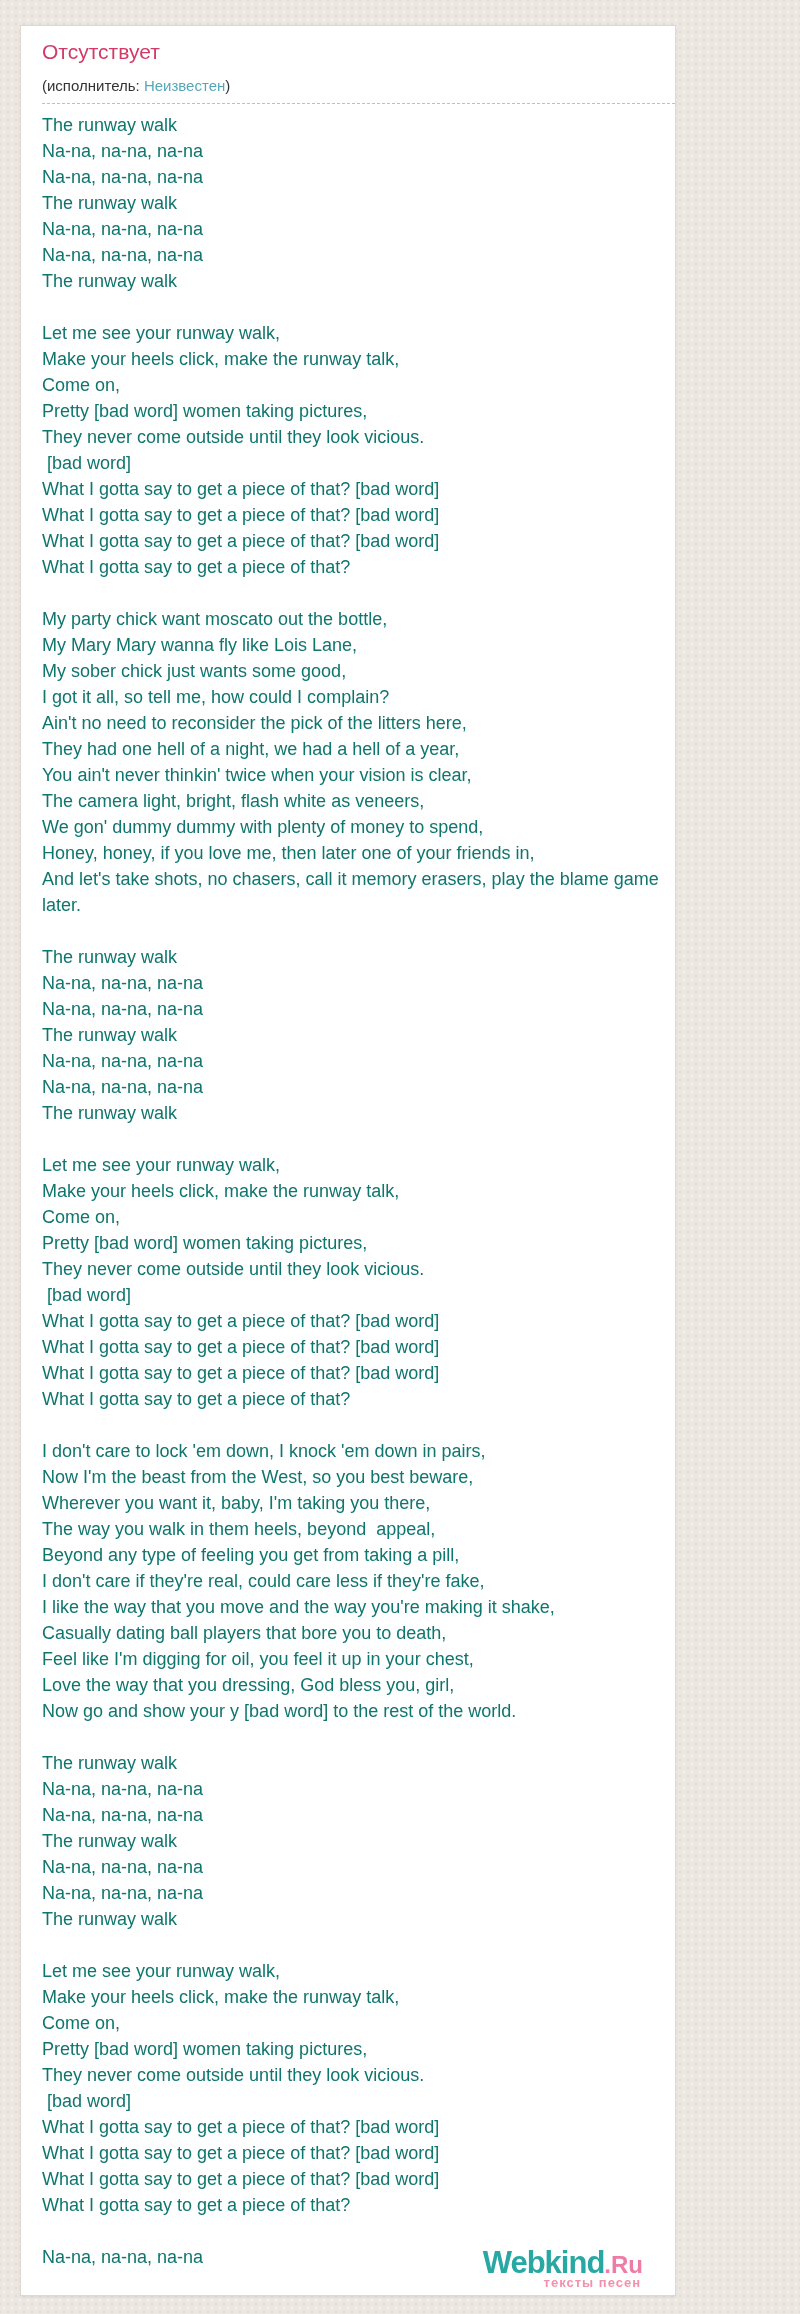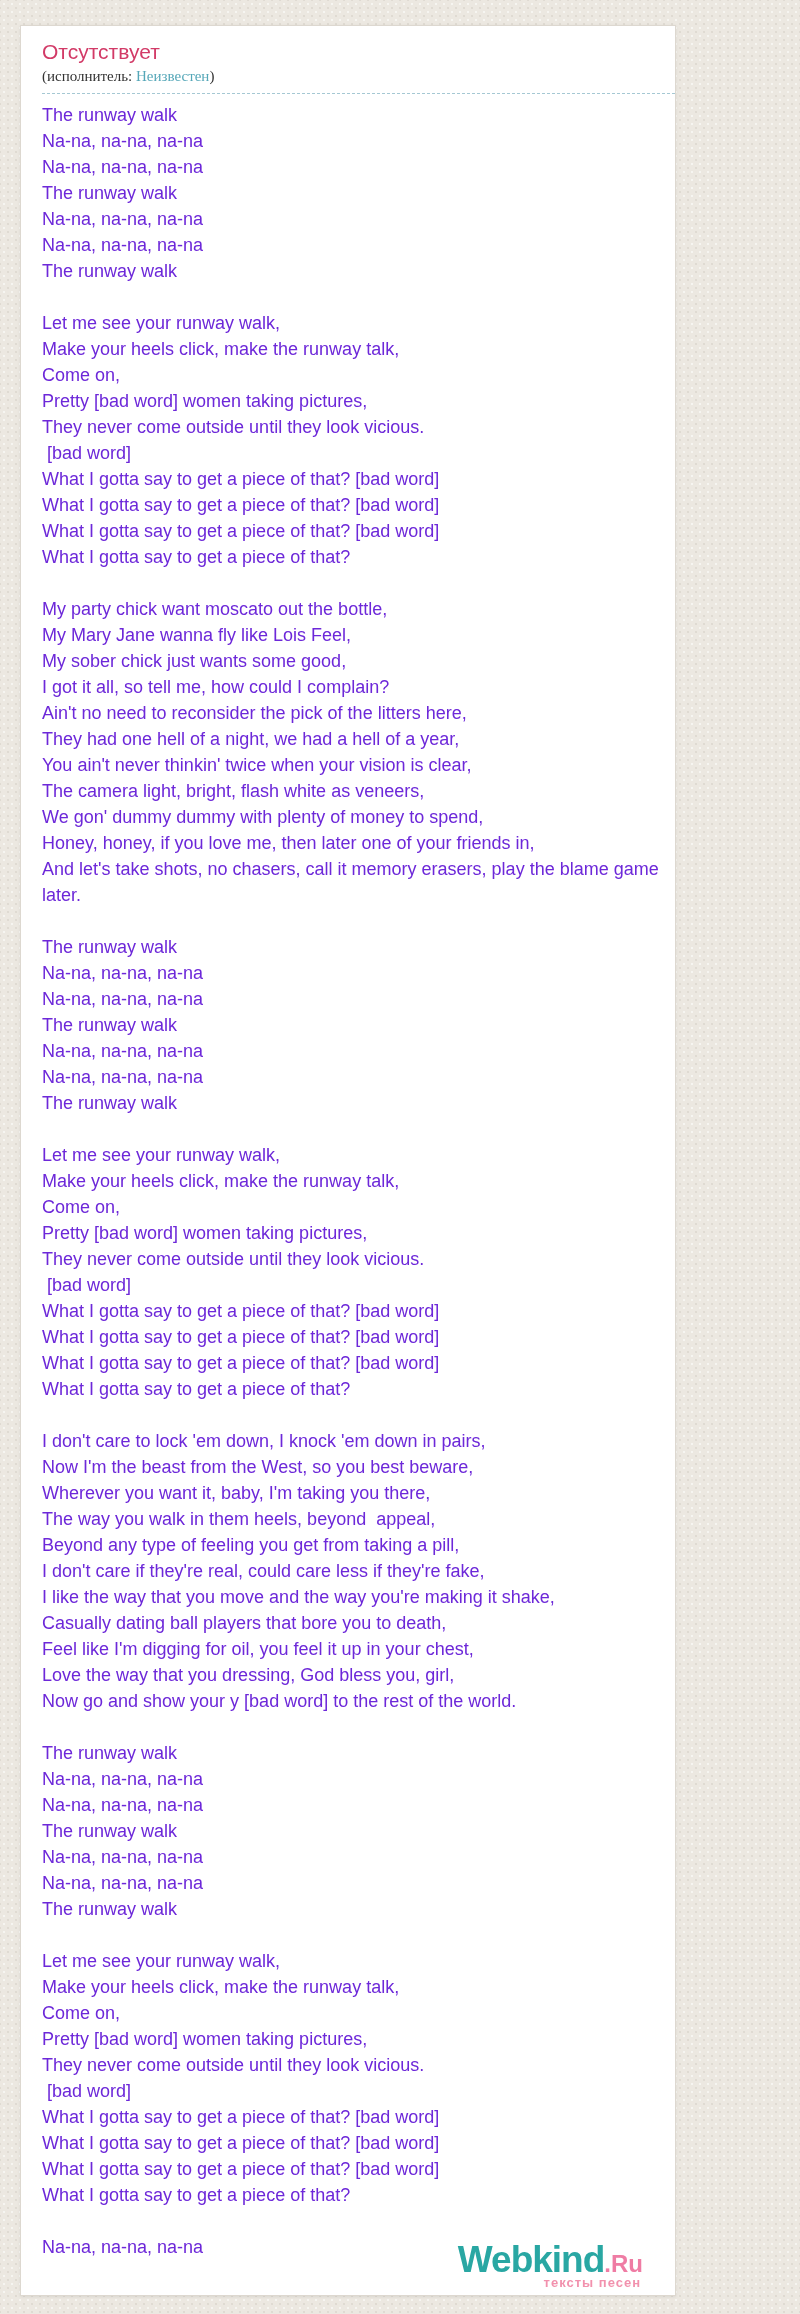--- a/index.html
+++ b/index.html
@@ -17,35 +17,35 @@
     position:absolute;left:20px;top:25px;width:656px;height:2271px;
     background:#ffffff;border:1px solid #ddd8d0;box-sizing:border-box;
     box-shadow:0 1px 3px rgba(0,0,0,0.08);
     padding-left:21px;
   }
   .header{margin-top:14px;padding-bottom:7px;border-bottom:1px dashed #a5c8d3;}
   .song-title{
     margin:0;font-size:21px;font-weight:normal;color:#d23a67;
     line-height:24px;
   }
-  .artist-line{font-size:15px;color:#333333;line-height:20px;margin-top:2px;font-family:Liberation Serif, serif;}
+  .artist-line{font-size:15px;color:#333333;line-height:20px;margin-top:12px;}
   .artist-link{color:#55a7b8;text-decoration:none;cursor:pointer;}
   .lyrics{
     margin-top:8px;
-    font-size:18px;color:#6d28d9;
+    font-size:18px;color:#0f766e;
   }
   .lyric-line{
     min-height:26px;line-height:26px;white-space:pre-wrap;
   }
   .logo{
     position:absolute;right:32px;bottom:6px;text-align:right;line-height:1;
     cursor:pointer;
   }
   .logo-main{
-    font-size:37px;font-weight:bold;color:#29a7a3;letter-spacing:-1px;
+    font-size:31px;font-weight:bold;color:#29a7a3;letter-spacing:-1px;
   }
   .logo-suffix{
     font-size:24px;font-weight:bold;color:#ef7ca4;
   }
   .logo-tagline{
     font-size:13px;font-weight:bold;color:#f291ad;margin-top:-2px;
     letter-spacing:1px;padding-right:2px;
   }
 </style>
 </head>
@@ -72,21 +72,21 @@
       <div class="lyric-line">Come on,</div>
       <div class="lyric-line">Pretty [bad word] women taking pictures,</div>
       <div class="lyric-line">They never come outside until they look vicious.</div>
       <div class="lyric-line"> [bad word]</div>
       <div class="lyric-line">What I gotta say to get a piece of that? [bad word]</div>
       <div class="lyric-line">What I gotta say to get a piece of that? [bad word]</div>
       <div class="lyric-line">What I gotta say to get a piece of that? [bad word]</div>
       <div class="lyric-line">What I gotta say to get a piece of that?</div>
       <div class="lyric-line"></div>
       <div class="lyric-line">My party chick want moscato out the bottle,</div>
-      <div class="lyric-line">My Mary Jane wanna fly like Lois Feel,</div>
+      <div class="lyric-line">My Mary Mary wanna fly like Lois Lane,</div>
       <div class="lyric-line">My sober chick just wants some good,</div>
       <div class="lyric-line">I got it all, so tell me, how could I complain?</div>
       <div class="lyric-line">Ain't no need to reconsider the pick of the litters here,</div>
       <div class="lyric-line">They had one hell of a night, we had a hell of a year,</div>
       <div class="lyric-line">You ain't never thinkin' twice when your vision is clear,</div>
       <div class="lyric-line">The camera light, bright, flash white as veneers,</div>
       <div class="lyric-line">We gon' dummy dummy with plenty of money to spend,</div>
       <div class="lyric-line">Honey, honey, if you love me, then later one of your friends in,</div>
       <div class="lyric-line">And let's take shots, no chasers, call it memory erasers, play the blame game later.</div>
       <div class="lyric-line"></div>

